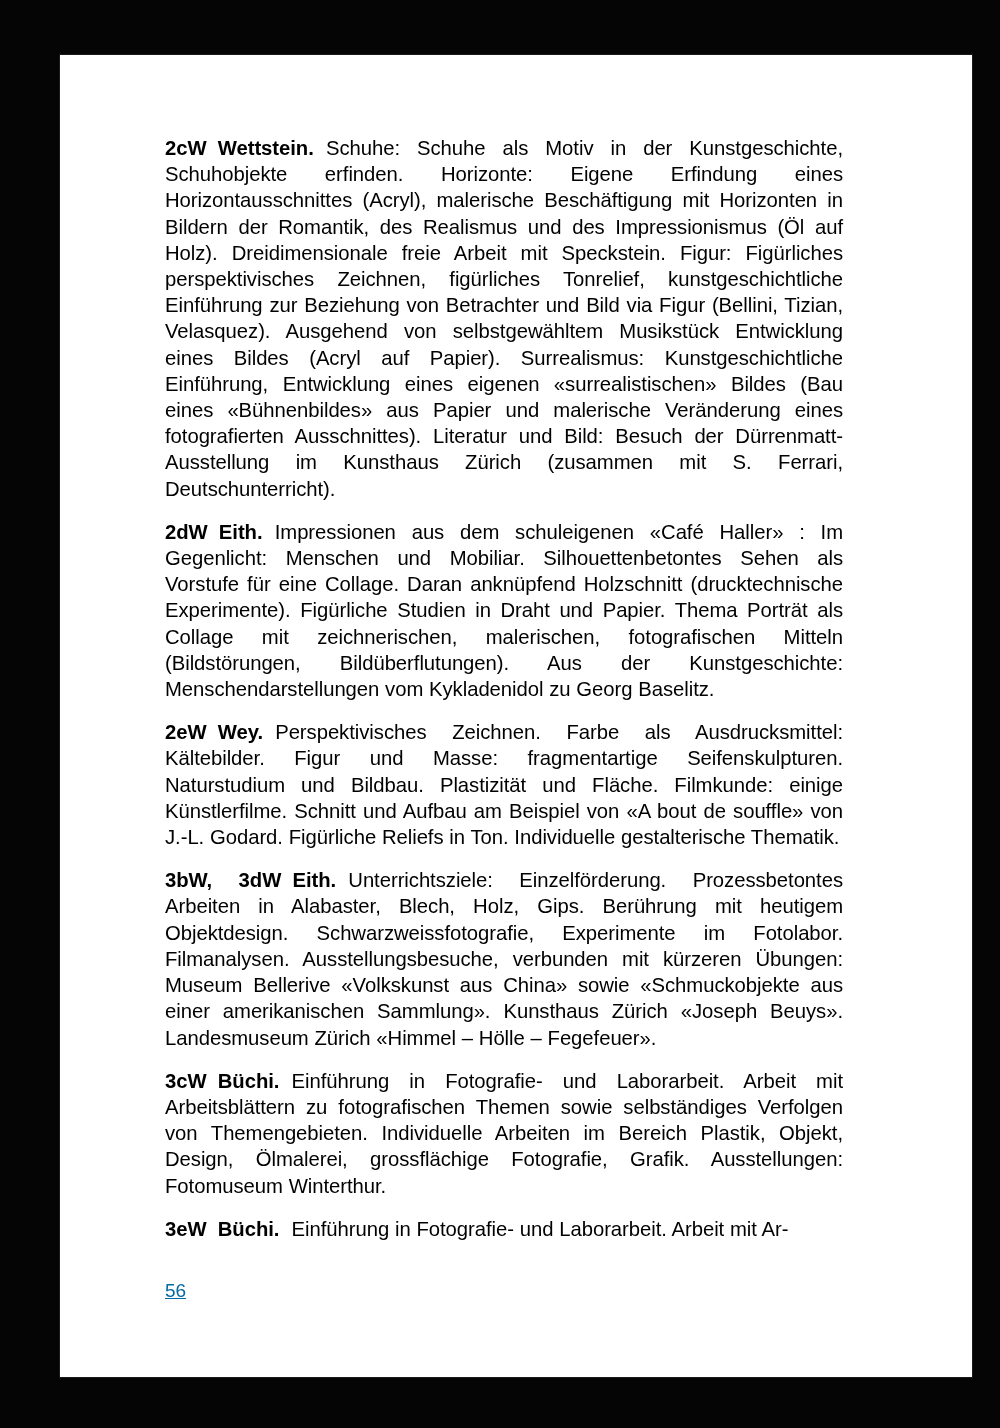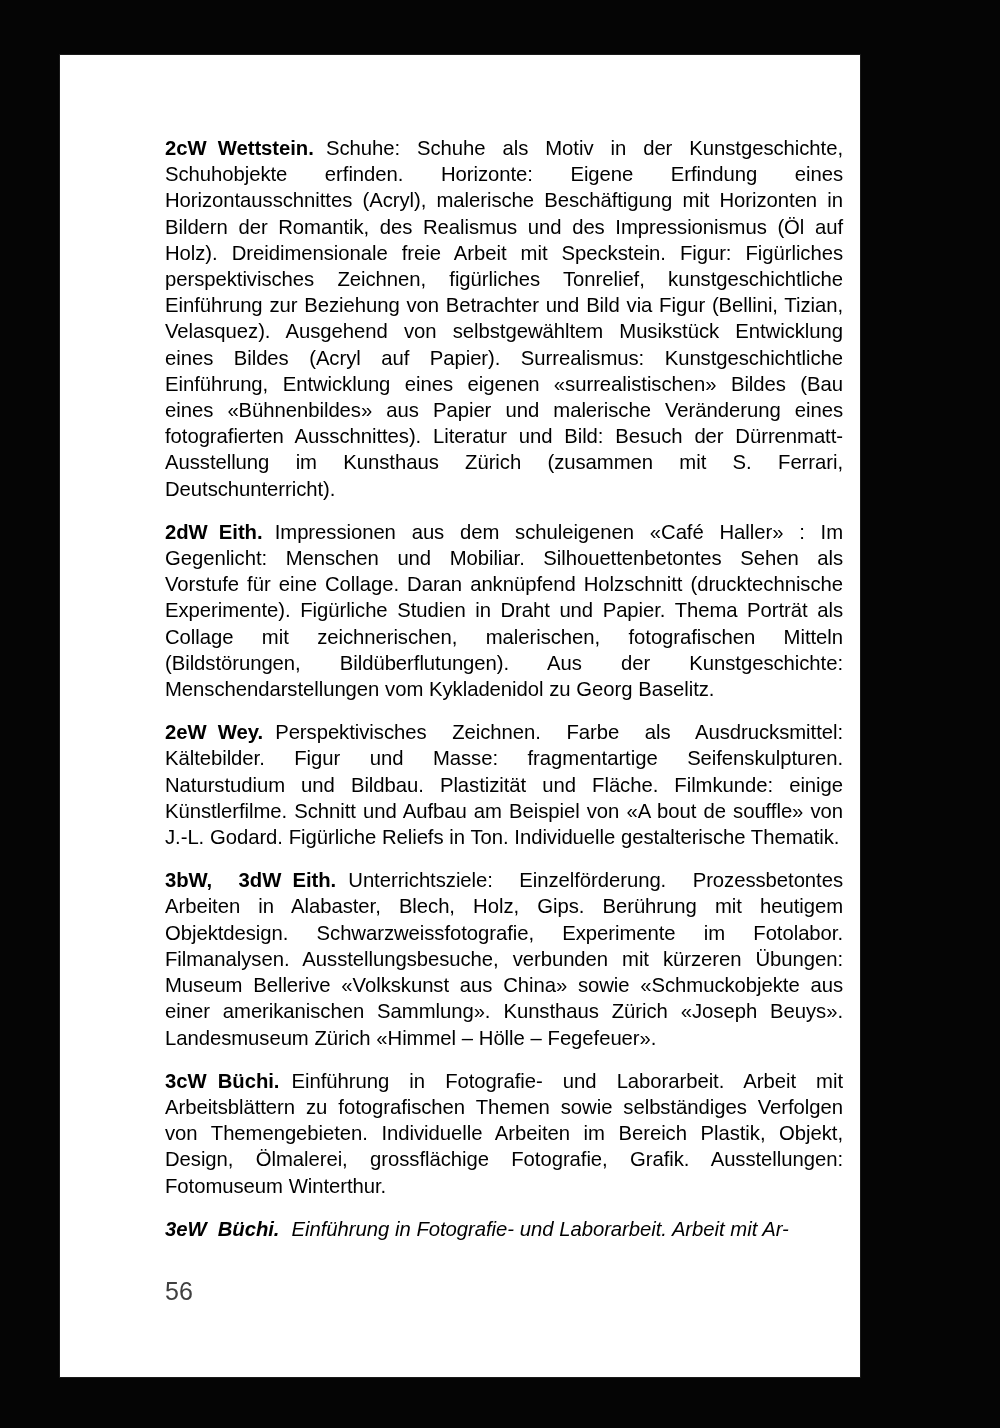--- a/index.html
+++ b/index.html
@@ -17,21 +17,21 @@
     position: absolute;
     left: 0; top: 0;
     width: 1000px;
     height: 1428px;
     background: #050505;
   }
   .paper {
     position: absolute;
     left: 60px;
     top: 55px;
-    width: 800px;
+    width: 912px;
     height: 1322px;
     background: #ffffff;
     box-shadow: 0 0 0 1px #1a1a1a;
   }
   .content {
     position: absolute;
     left: 105px;
     top: 80px;
     width: 678px;
   }
@@ -40,40 +40,40 @@
     line-height: 26.2px;
     color: #000000;
     text-align: justify;
     text-justify: inter-word;
     margin: 0 0 17px 0;
     letter-spacing: -0.05px;
     word-spacing: 0.2px;
   }
   .para:last-of-type {
     margin-bottom: 0;
-    font-style: italic;
   }
   .code {
     font-weight: bold;
   }
   .name {
     font-weight: bold;
     margin-left: 0.55em;
   }
   .lead-gap {
     display: inline-block;
     width: 0.6em;
   }
   .folio {
     position: absolute;
     left: 105px;
     top: 1225px;
-    font-size: 25px;
+    font-size: 19px;
     line-height: 22px;
-    color: #404040;
+    color: #0369a1;
+    text-decoration: underline;
   }
 </style>
 </head>
 <body>
 
 <div class="page-frame">
   <div class="paper">
 
     <div class="content">
 

